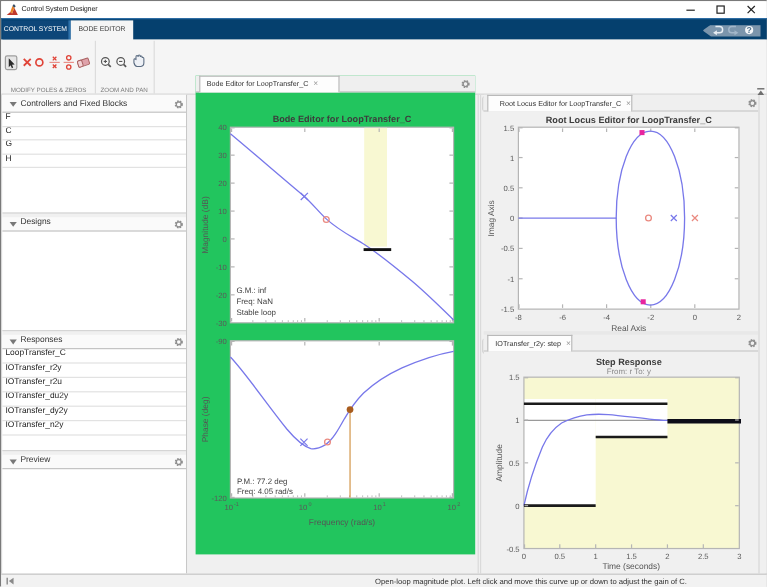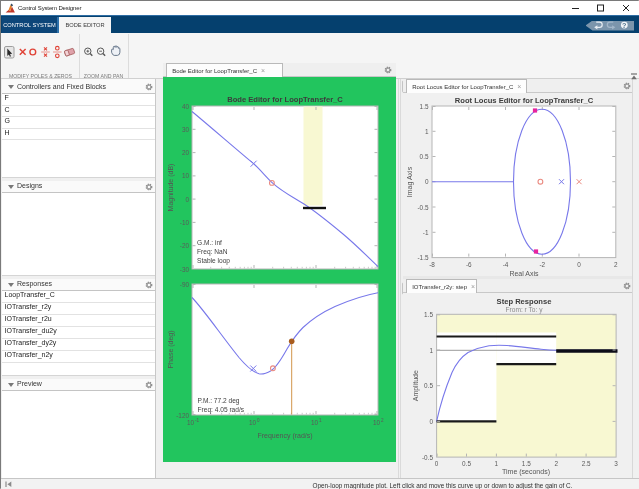--- a/index.html
+++ b/index.html
@@ -30,21 +30,21 @@
 .sechead .ht{position:absolute;left:15px;top:1.5px;font-size:7px;color:#333;white-space:nowrap;}
 .gearsvg{position:absolute;}
 .lrow{position:absolute;left:0;width:153px;box-sizing:border-box;border-bottom:1px solid #e2e2e2;font-size:7px;color:#222;padding-left:2.5px;white-space:nowrap;overflow:hidden;}
 .gap{position:absolute;left:0;width:153px;background:#f0f0f0;border-top:1px solid #d5d5d5;}
 
 #split1{left:155px;top:78px;width:7px;height:399px;background:#f0f0f0;}
 #split2{left:395px;top:78px;width:7px;height:399px;background:#f0f0f0;}
 #rightstrip{left:631px;top:78px;width:7px;height:399px;background:#f0f0f0;border-left:1px solid #d8d8d8;box-sizing:border-box;}
 
 #midpanel{left:162px;top:62px;width:233px;height:399px;background:#22c55e;}
-#rightcol{left:402px;top:78px;width:229px;height:399px;background:#f0f0f0;}
+#rightcol{left:402px;top:78px;width:229px;height:399px;background:#f0f0f0;text-align:right;}
 .tabstrip{position:absolute;left:0;width:100%;height:14px;background:#efefef;border-bottom:1px solid #c8c8c8;box-sizing:border-box;}
 .atab{position:absolute;top:0px;height:14px;background:#fdfdfd;border:1px solid #b9b9b9;border-bottom:none;box-sizing:border-box;font-size:6px;color:#333;line-height:13px;padding-left:5.5px;white-space:nowrap;overflow:hidden;}
 .atab .x{color:#9a9a9a;font-size:7px;margin-left:4px;}
 
 
 #statusbar{left:0;top:477px;width:638px;height:12px;background:#f2f2f2;border-top:1px solid #c6c6c6;box-sizing:border-box;}
 #statustext{position:absolute;left:250px;top:2.5px;width:383px;text-align:center;font-size:6.4px;color:#2e2e2e;white-space:nowrap;}
 #hscroll{position:absolute;left:0;top:0;width:12px;height:12px;}
 svg{position:absolute;overflow:visible;}
 .shandle{position:absolute;width:4.5px;height:13px;background:#fcfcfc;border:1px solid #c4c4c4;border-radius:2px;box-sizing:border-box;}

